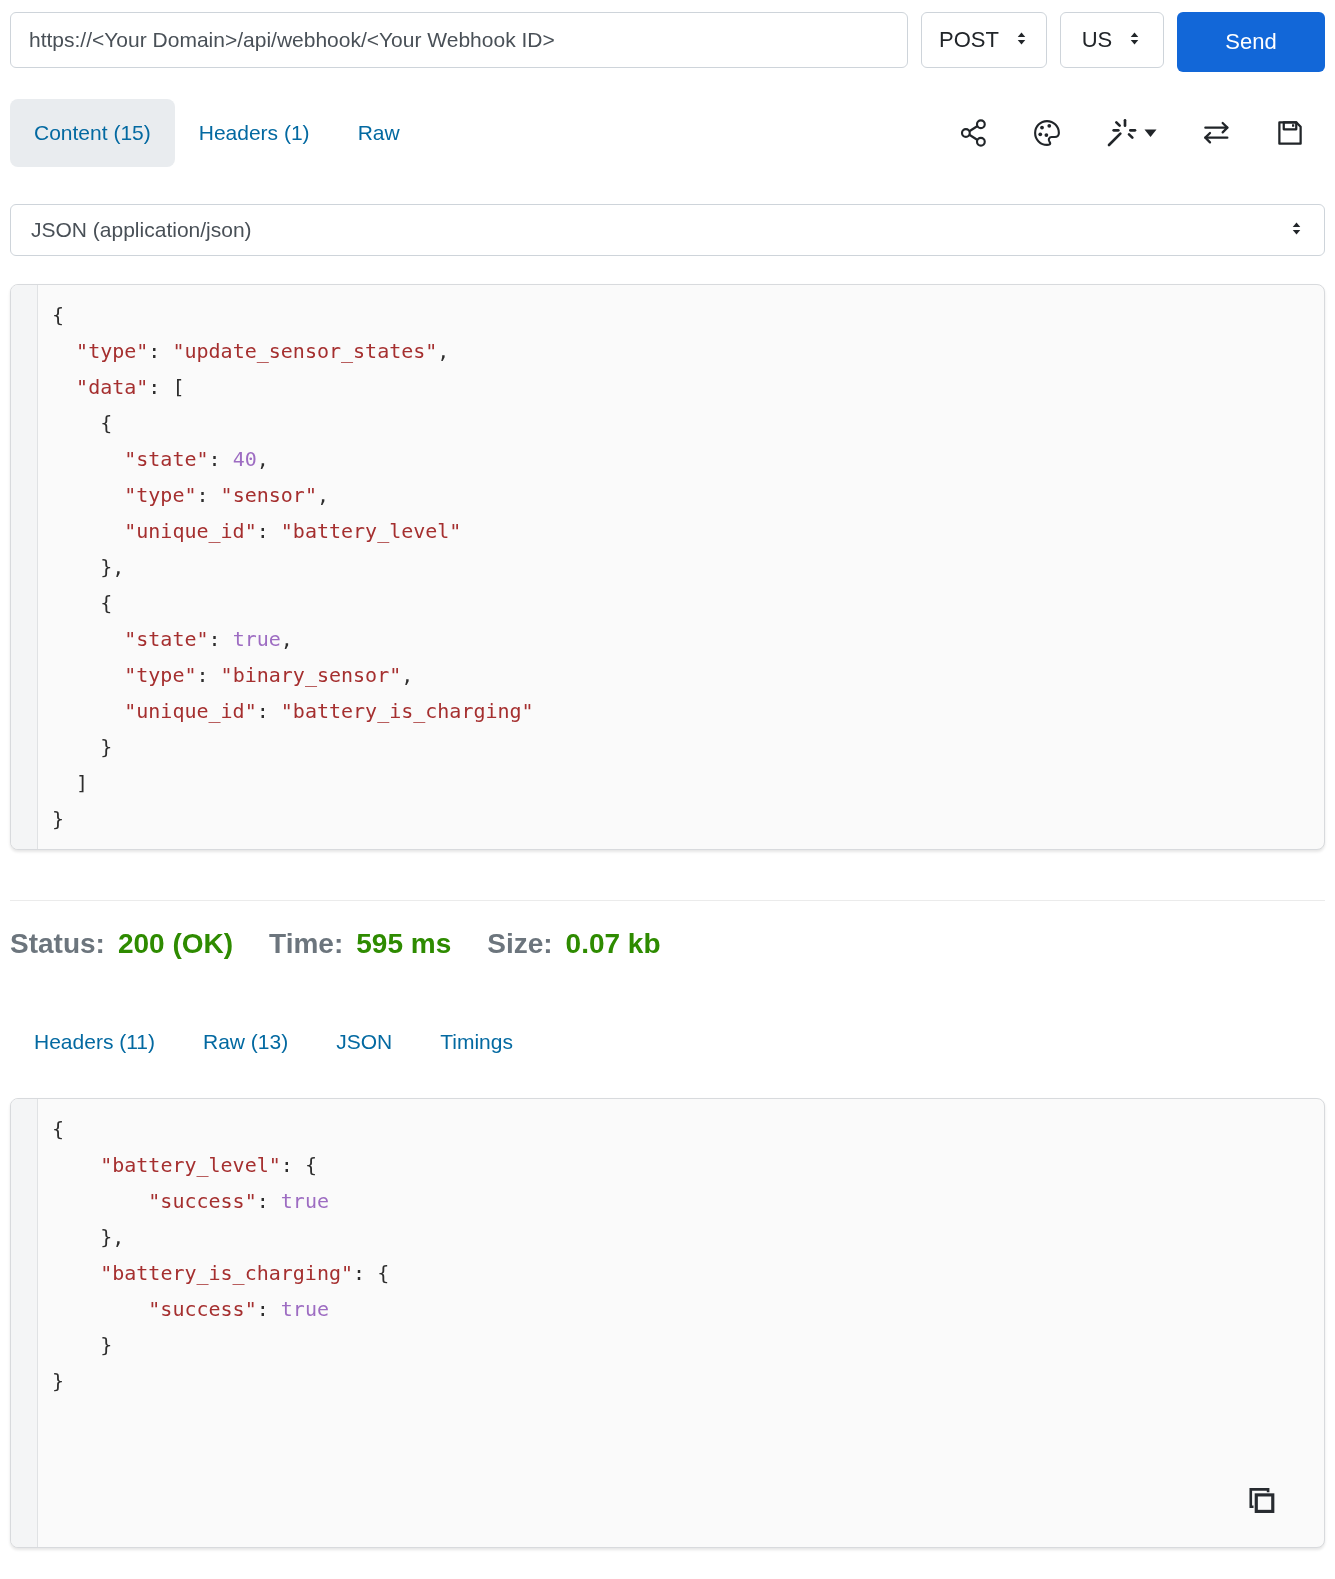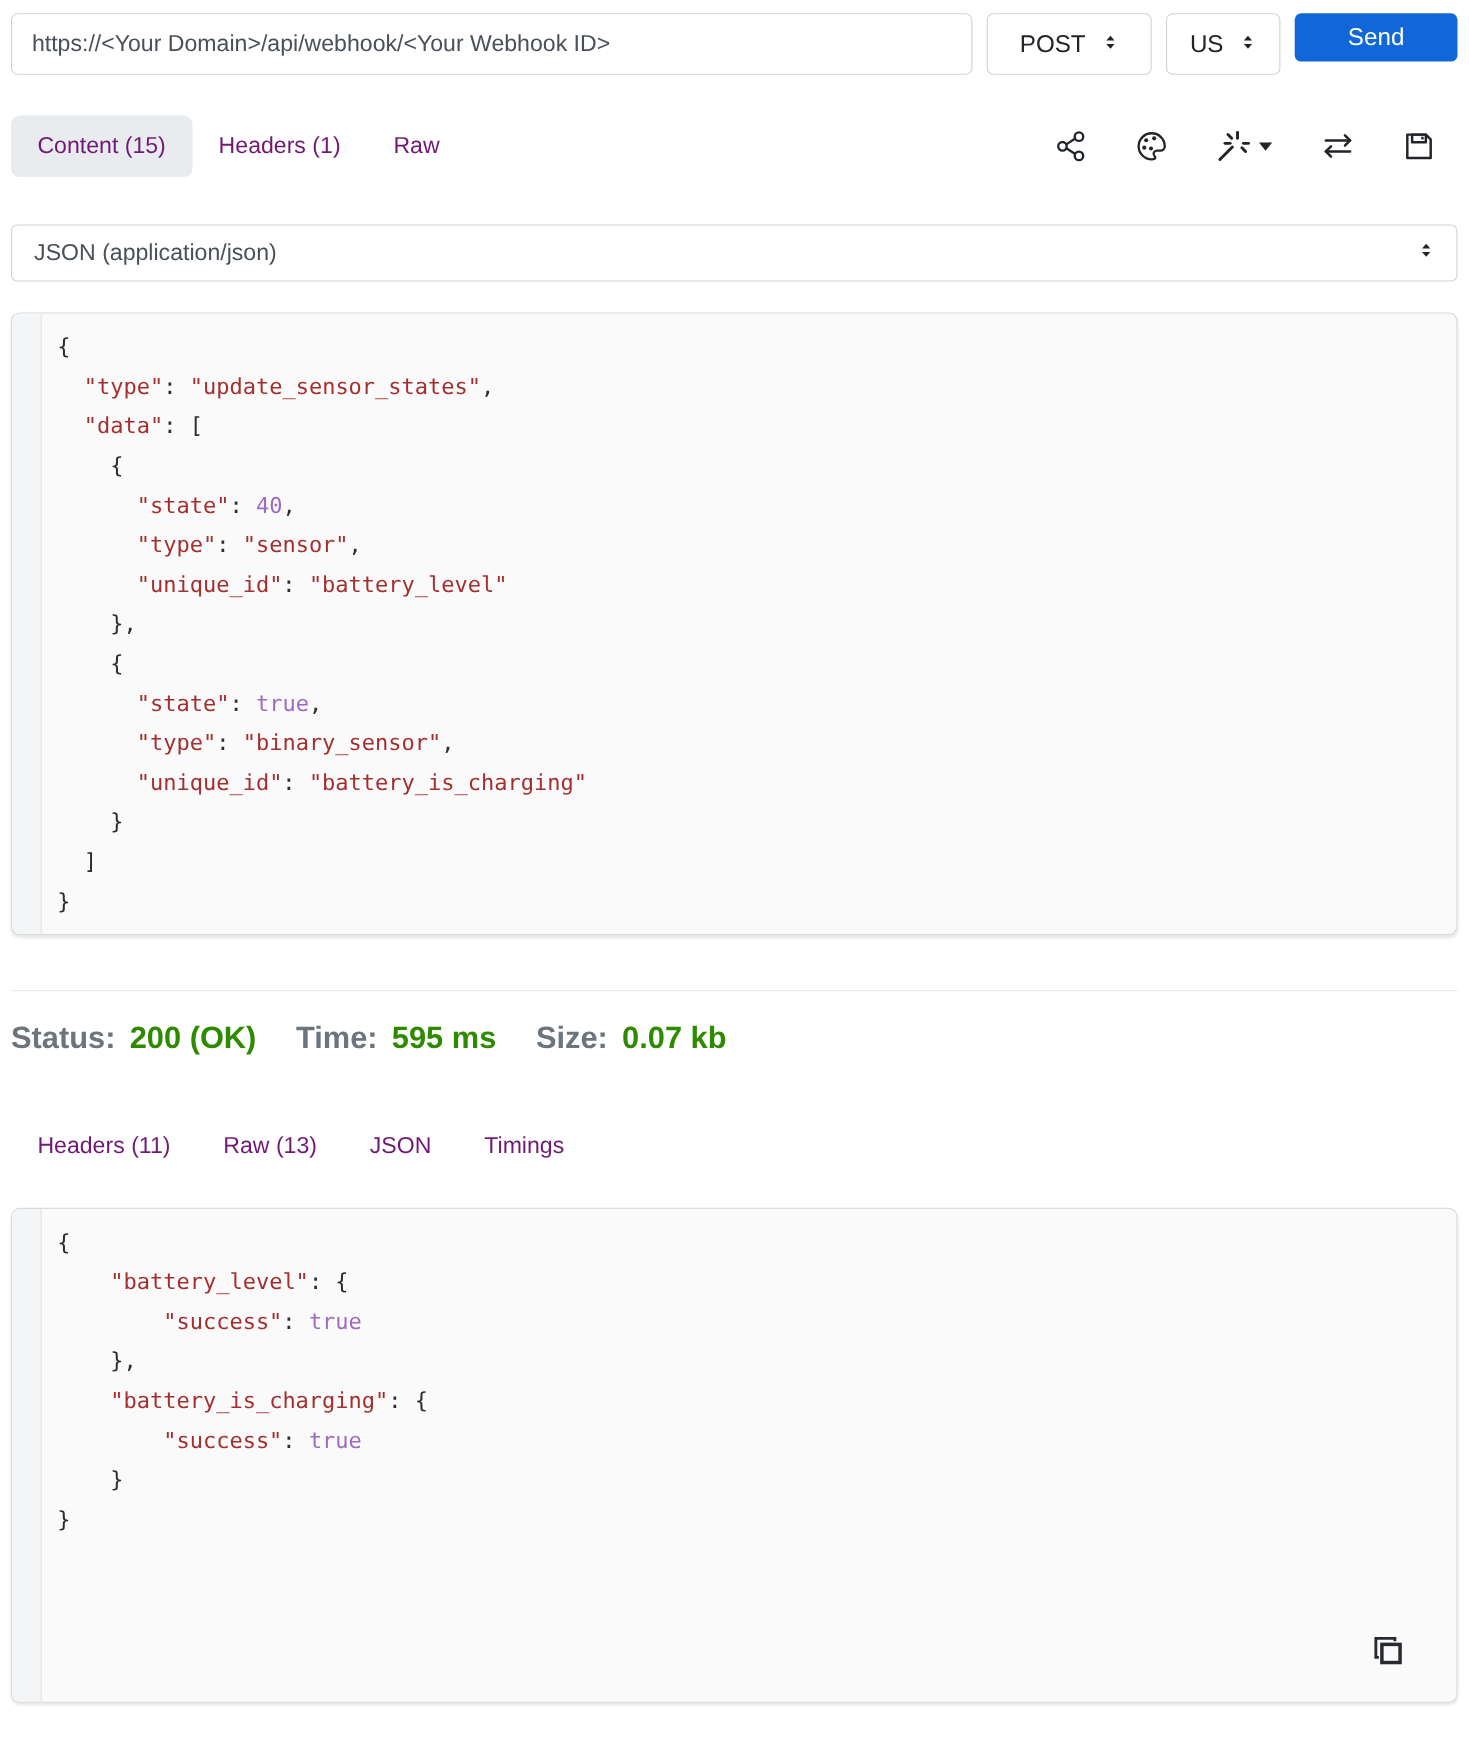--- a/index.html
+++ b/index.html
@@ -19,35 +19,35 @@
     padding: 0 18px; font-size: 21px; color: #495057;
     font-family: "Liberation Sans", sans-serif;
     background: #fff; outline: none;
   }
   .pill-select {
     height: 56px; border: 1px solid #ced4da; border-radius: 6px;
     display: flex; align-items: center; justify-content: center;
     gap: 15px; font-size: 22px; color: #212529; background: #fff;
     cursor: pointer;
   }
-  .method-select { width: 150px; }
+  .method-select { width: 126px; }
   .region-select { width: 104px; }
   .send-button {
-    width: 148px; height: 44px; border: none; border-radius: 6px;
+    width: 148px; height: 60px; border: none; border-radius: 6px;
     background: #1267d8; color: #ffffff; font-size: 22px;
     font-family: "Liberation Sans", sans-serif; cursor: pointer;
     display: flex; align-items: center; justify-content: center;
   }
 
   
   .tabs-row { display: flex; align-items: center; height: 56px; margin-top: 37px; }
   .resp-tabs-row { margin-top: 54px; }
   .tab {
-    height: 56px; padding: 0 24px; display: flex; align-items: center;
-    font-size: 21px; color: #701a75; border-radius: 8px; cursor: pointer;
+    height: 68px; padding: 0 24px; display: flex; align-items: center;
+    font-size: 21px; color: #0369a1; border-radius: 8px; cursor: pointer;
     background: transparent; white-space: nowrap;
   }
   .tab.active { background: #e9ecef; }
 
   .icons-group { margin-left: auto; display: flex; align-items: center; gap: 43px; margin-right: 20px; }
   .icon-button { background: none; border: none; cursor: pointer; padding: 0; display: flex; align-items: center; gap: 7px; }
   .icon-button svg { display: block; }
 
   
   .content-select {

